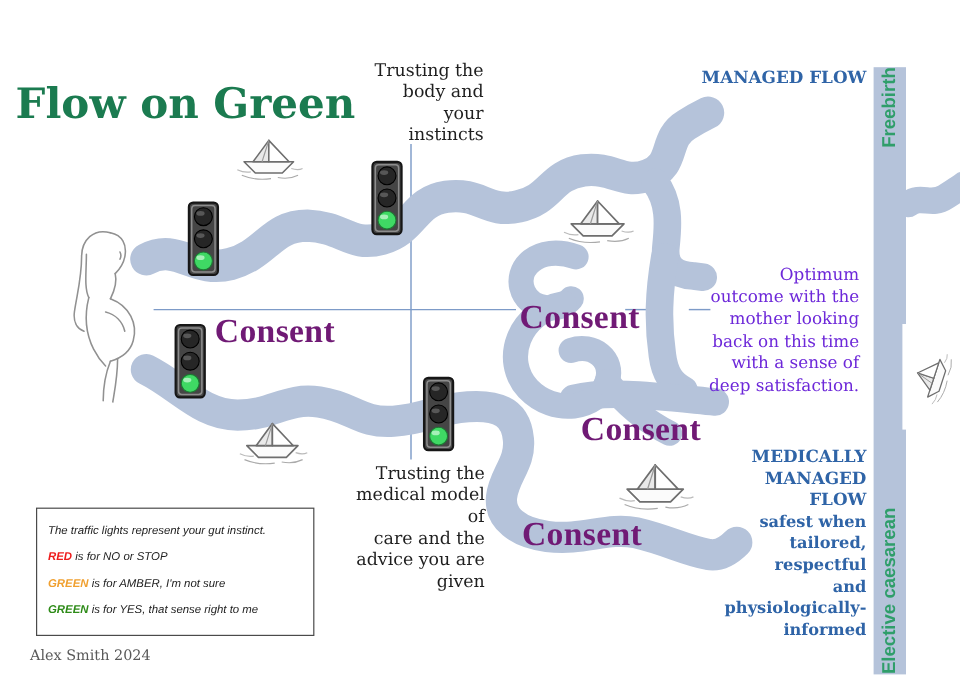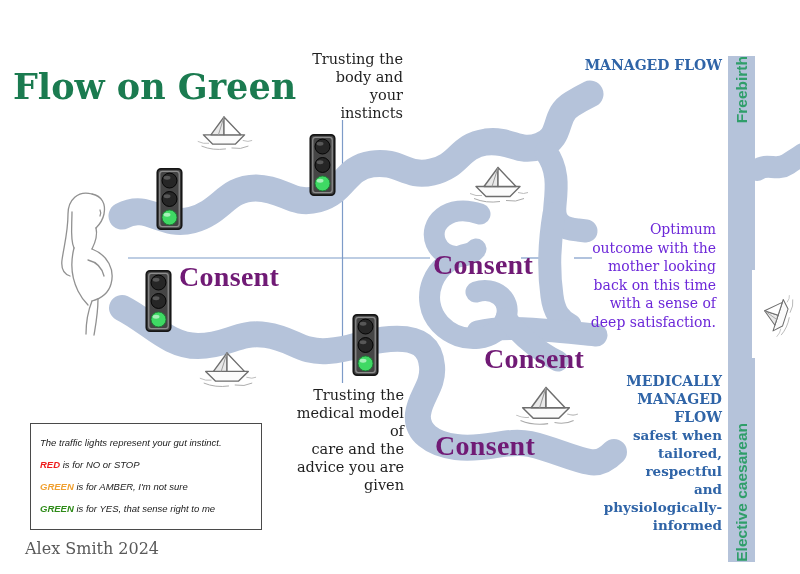--- a/index.html
+++ b/index.html
@@ -25,21 +25,21 @@
                 color:#2f9e6a;}
   .sidebar .side-top{padding-top:7px;}
   .sidebar .side-bottom{padding-bottom:12px;}
   .legend{position:absolute;left:30px;top:423px;width:212px;z-index:6;background:#fff;
           border:1.5px solid #4a4a4a;padding:8px 9px 9px 9px;
           font-family:"Liberation Sans",sans-serif;font-size:9.5px;color:#222;}
   .legend .row{line-height:22px;white-space:nowrap;font-style:italic;}
   .legend b.red{color:#ee1c1c;}
   .legend b.amber{color:#f0a030;}
   .legend b.green{color:#2e8b18;}
-  .author{position:absolute;left:25px;top:539px;z-index:5;font-size:16px;color:#595959;
+  .author{position:absolute;left:25px;top:539px;z-index:5;font-size:12px;color:#595959;
           font-family:"DejaVu Serif",serif;}
   .boatbox{position:absolute;left:752px;top:270px;width:48px;height:88px;background:#fff;
            z-index:4;display:flex;align-items:center;justify-content:center;}
 </style>
 </head>
 <body>
 
 <div class="canvas">
 
   <svg width="0" height="0" style="position:absolute">

